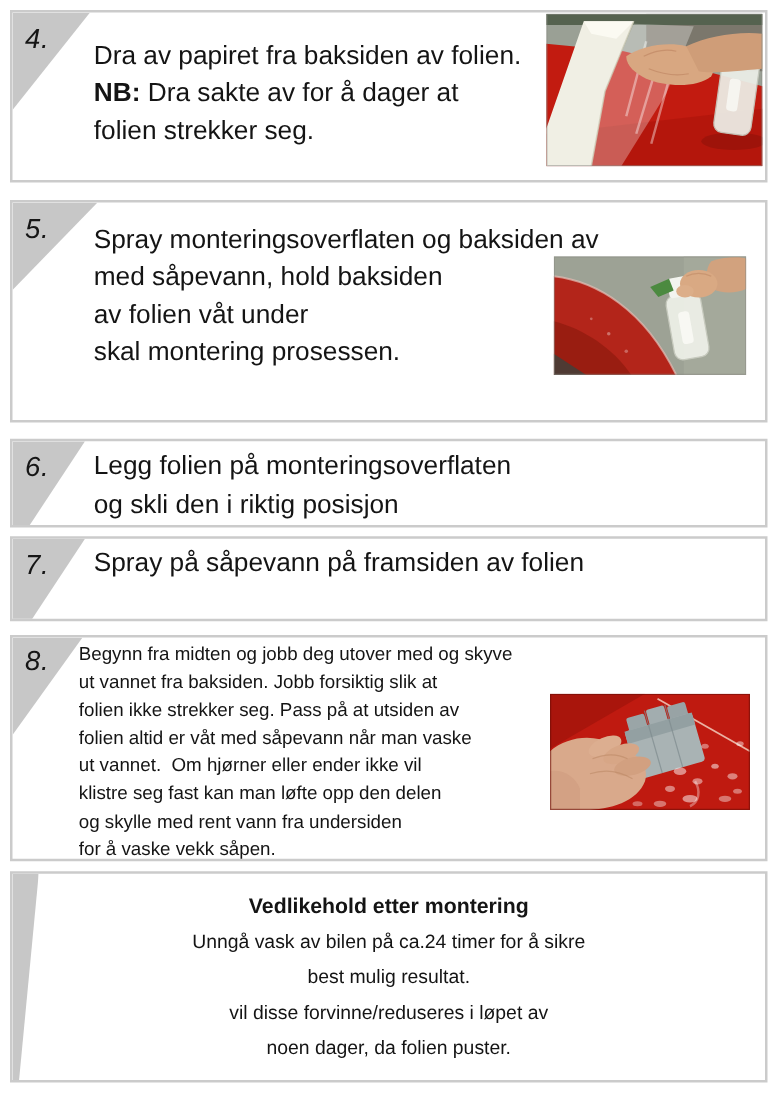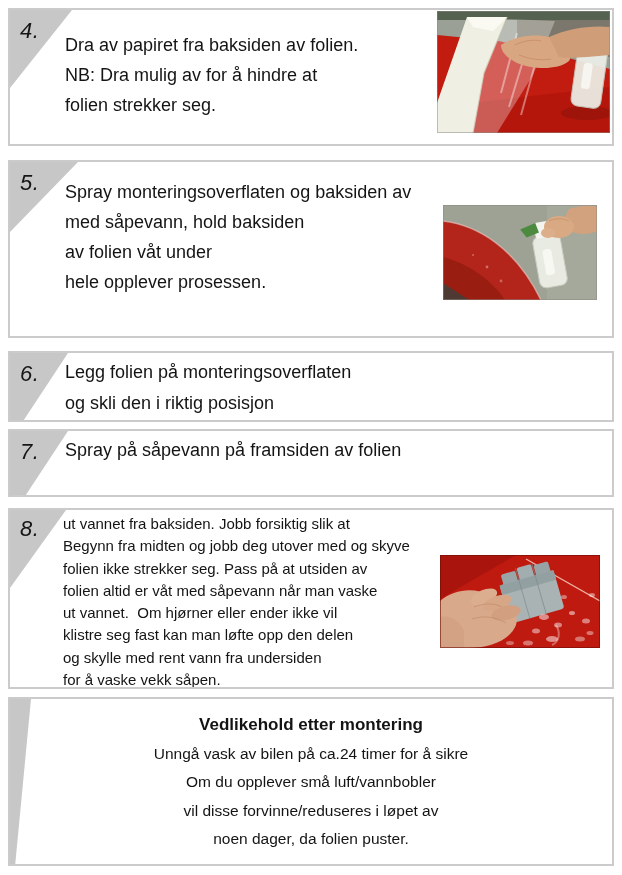--- a/index.html
+++ b/index.html
@@ -25,49 +25,49 @@
   .c5{width:68px;height:70px}
   .c6{width:58px;height:88px}
   .c7{width:58px;height:88px}
   .c8{width:56px;height:78px}
   .cm{width:21px;height:220px}
   .num{
     position:absolute;left:10px;top:8px;font-size:22px;font-style:italic;
     font-weight:500;color:#161616;letter-spacing:.5px;
   }
   .b8 .num{top:6px}
-  .txt{position:absolute;left:55px;font-size:18px;line-height:30px;}
+  .txt{position:absolute;left:65px;font-size:21px;line-height:30px;}
   .txt .ln{white-space:pre;}
   .t4{top:20px}
   .t5{top:15px}
   .t6{top:4px;line-height:31px}
   .t7{top:4px;line-height:31px}
   .t8{top:3px;left:53px;font-size:15px;line-height:22.3px}
   .tm{
     left:0;top:12px;width:602px;text-align:center;
     font-size:15.5px;line-height:28.5px;
   }
   .tm .title{font-weight:bold;font-size:17px;}
-  .bold{font-weight:normal;}
+  .bold{font-weight:bold;}
   .photo{position:absolute;display:block;}
   .p4{left:427px;top:1px;width:173px;height:122px}
   .p5{left:433px;top:43px;width:154px;height:95px}
   .p8{left:430px;top:45px;width:160px;height:93px}
 </style>
 </head>
 <body>
 
 <div class="sheet">
 
   <section class="box b4">
     <div class="corner c4"></div>
     <div class="num">4.</div>
     <div class="txt t4">
       <div class="ln">Dra av papiret fra baksiden av folien.</div>
-      <div class="ln"><span class="bold">NB:</span> <span>Dra mulig av for å hindre at</span></div>
+      <div class="ln"><span class="bold">NB:</span> <span>Dra sakte av for å dager at</span></div>
       <div class="ln">folien strekker seg.</div>
     </div>
     <svg class="photo p4" viewBox="0 0 173 122" role="img" aria-label="Hand peeling white backing paper off foil on a red car panel, spray bottle at right">
       <rect width="173" height="122" fill="#9aa095"></rect>
       <rect x="80" width="93" height="46" fill="#7b776c"></rect>
       <rect width="173" height="9" fill="#55624f"></rect>
       <path d="M0,24 L62,30 L120,44 L173,58 L173,122 L0,122 Z" fill="#c21b10"></path>
       <path d="M0,96 L173,76 L173,122 L0,122 Z" fill="#a31108" opacity="0.45"></path>
       <path d="M70,8 L118,10 L96,64 L60,122 L30,122 L47,62 Z" fill="#ffffff" opacity="0.30"></path>
       <path d="M80,22 L64,82 M92,30 L72,96 M100,46 L84,104" stroke="#ffffff" stroke-width="2" opacity="0.4" fill="none"></path>
@@ -88,21 +88,21 @@
     </svg>
   </section>
 
   <section class="box b5">
     <div class="corner c5"></div>
     <div class="num">5.</div>
     <div class="txt t5">
       <div class="ln">Spray monteringsoverflaten og baksiden av</div>
       <div class="ln">med såpevann, hold baksiden</div>
       <div class="ln">av folien våt under</div>
-      <div class="ln">hele opplever prosessen.</div>
+      <div class="ln">skal montering prosessen.</div>
     </div>
     <svg class="photo p5" viewBox="0 0 154 95" role="img" aria-label="Hand spraying soapy water from a white bottle onto a red car fender">
       <rect width="154" height="95" fill="#9da295"></rect>
       <rect x="104" width="50" height="95" fill="#a9aea0" opacity="0.6"></rect>
       <path d="M0,16 C34,20 72,42 98,95 L0,95 Z" fill="#b3251a"></path>
       <path d="M0,16 C34,20 72,42 98,95" stroke="#e2bfb6" stroke-width="1.5" fill="none" opacity="0.7"></path>
       <path d="M0,52 C24,58 48,74 62,95 L0,95 Z" fill="#8f1a0e" opacity="0.7"></path>
       <path d="M0,78 L26,95 L0,95 Z" fill="#42403a" opacity="0.85"></path>
       <circle cx="44" cy="62" r="1.4" fill="#ffffff" opacity="0.35"></circle>
       <circle cx="30" cy="50" r="1.1" fill="#ffffff" opacity="0.3"></circle>
@@ -135,22 +135,22 @@
     <div class="num">7.</div>
     <div class="txt t7">
       <div class="ln">Spray på såpevann på framsiden av folien</div>
     </div>
   </section>
 
   <section class="box b8">
     <div class="corner c8"></div>
     <div class="num">8.</div>
     <div class="txt t8">
+      <div class="ln">Begynn fra midten og jobb deg utover med og skyve</div>
       <div class="ln">ut vannet fra baksiden. Jobb forsiktig slik at</div>
-      <div class="ln">Begynn fra midten og jobb deg utover med og skyve</div>
       <div class="ln">folien ikke strekker seg. Pass på at utsiden av</div>
       <div class="ln">folien altid er våt med såpevann når man vaske</div>
       <div class="ln">ut vannet.  Om hjørner eller ender ikke vil</div>
       <div class="ln">klistre seg fast kan man løfte opp den delen</div>
       <div class="ln">og skylle med rent vann fra undersiden</div>
       <div class="ln">for å vaske vekk såpen.</div>
     </div>
     <svg class="photo p8" viewBox="0 0 160 93" role="img" aria-label="Hand pressing a grey squeegee over wet foil on a red panel with water droplets">
       <rect width="160" height="93" fill="#bf1a10"></rect>
       <path d="M0,0 H76 L0,44 Z" fill="#8f0f08" opacity="0.45"></path>
@@ -186,19 +186,19 @@
       <path d="M116,70 C121,78 119,87 112,90" stroke="#ffffff" stroke-width="2" fill="none" opacity="0.35"></path>
       <rect x="0.5" y="0.5" width="159" height="92" fill="none" stroke="#6e0d07" opacity="0.6"></rect>
     </svg>
   </section>
 
   <section class="box bm">
     <div class="corner cm"></div>
     <div class="txt tm">
       <div class="ln title">Vedlikehold etter montering</div>
       <div class="ln">Unngå vask av bilen på ca.24 timer for å sikre</div>
-      <div class="ln">Om du opplever små luft/vannbobler</div>
+      <div class="ln">best mulig resultat.</div>
       <div class="ln">vil disse forvinne/reduseres i løpet av</div>
       <div class="ln">noen dager, da folien puster.</div>
     </div>
   </section>
 
 </div>
 
 </body></html>

